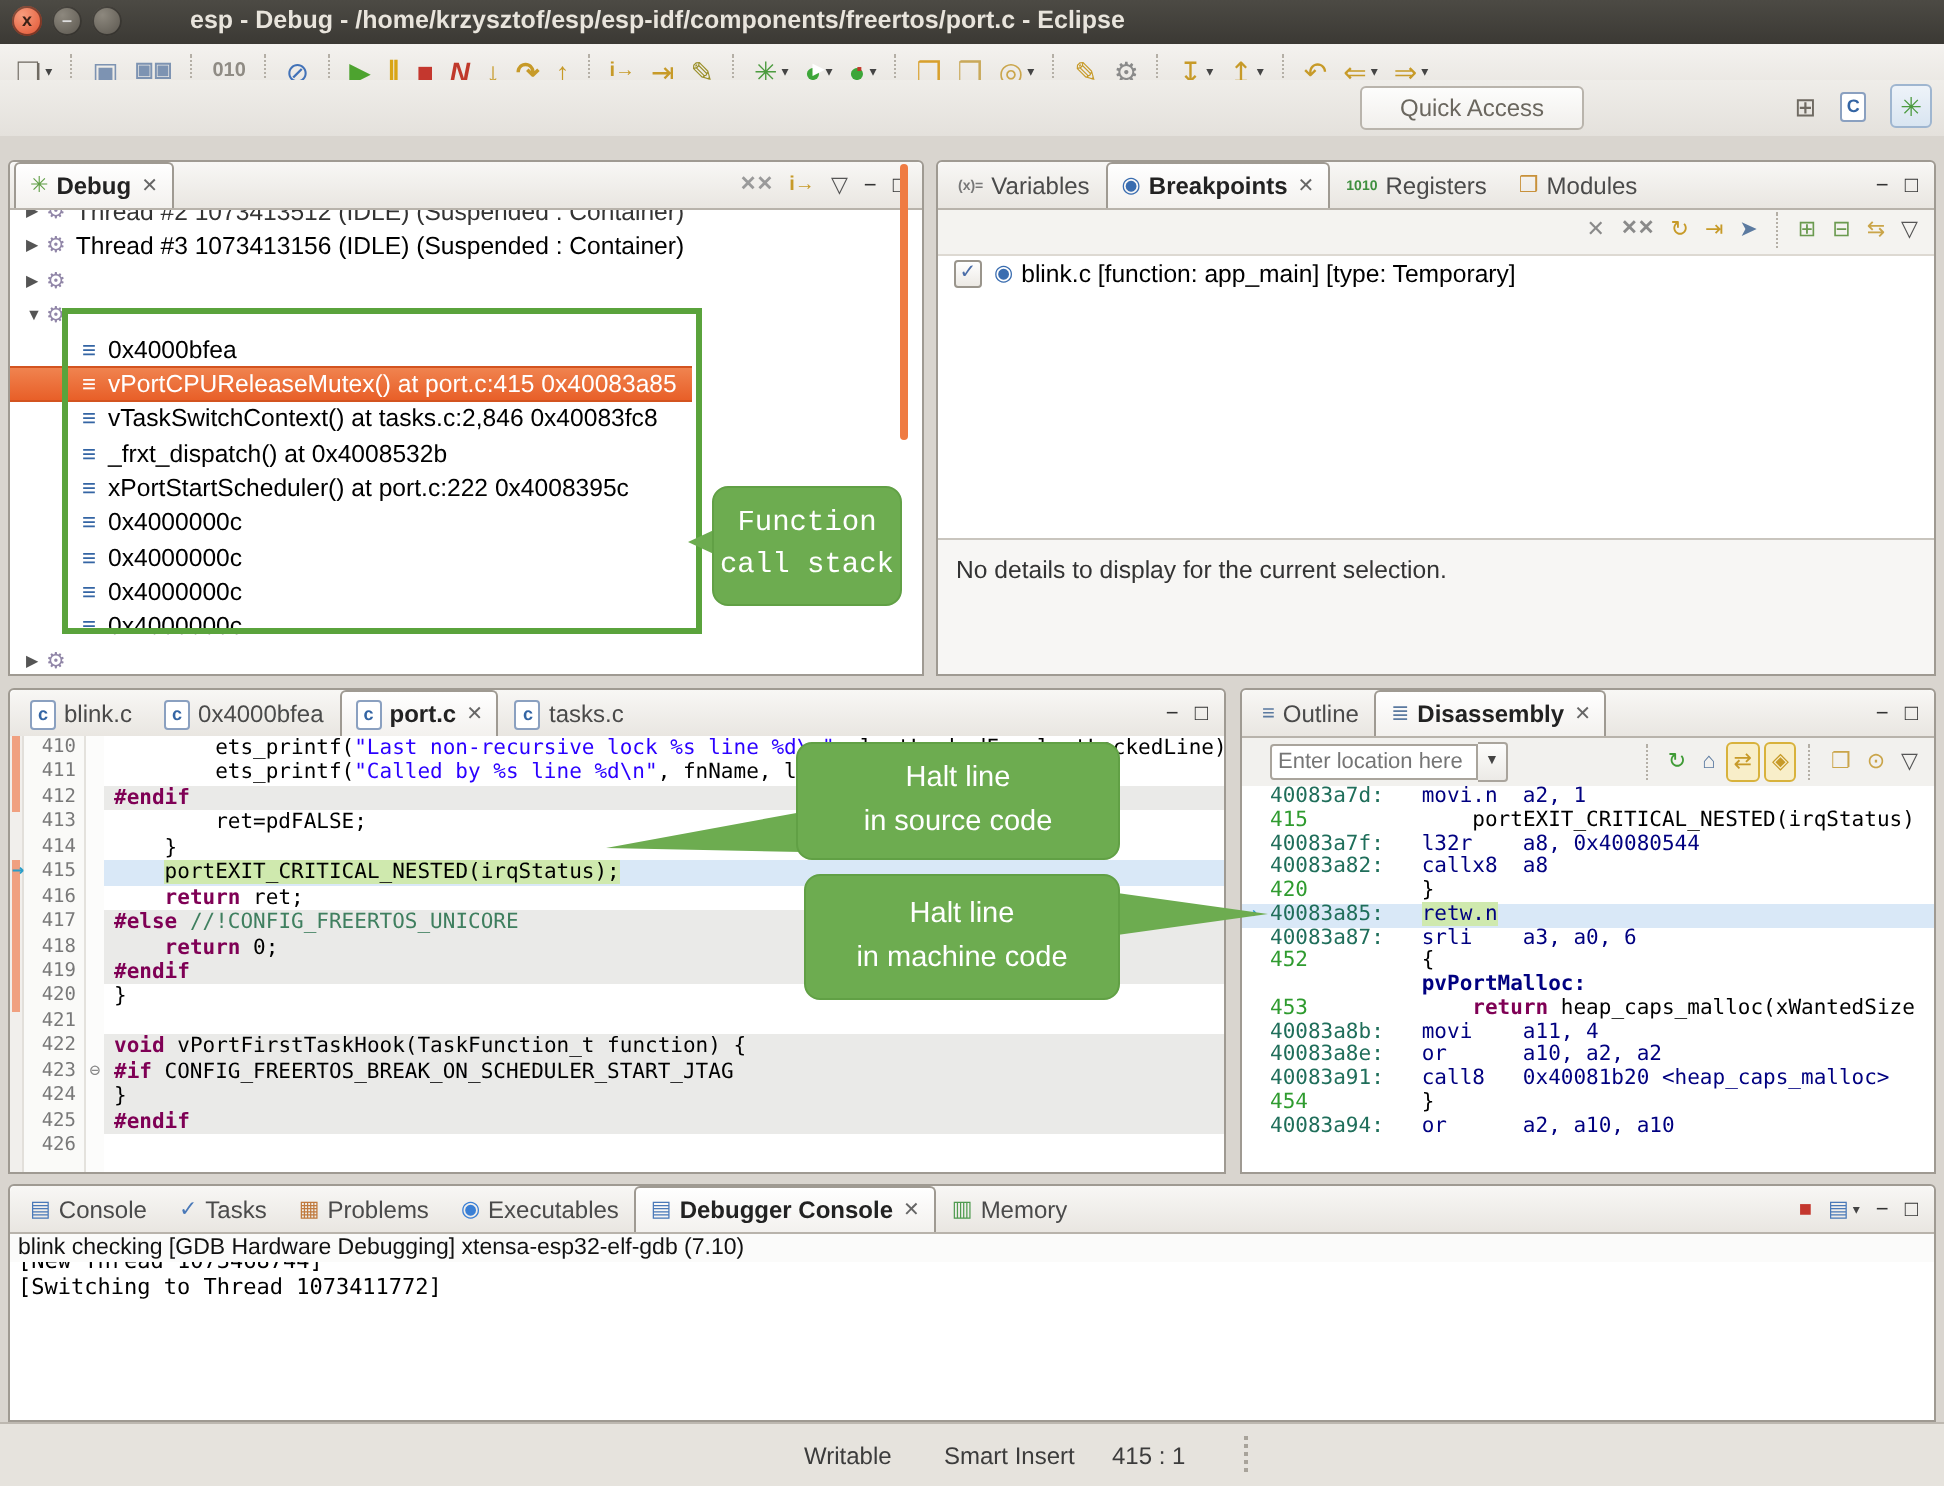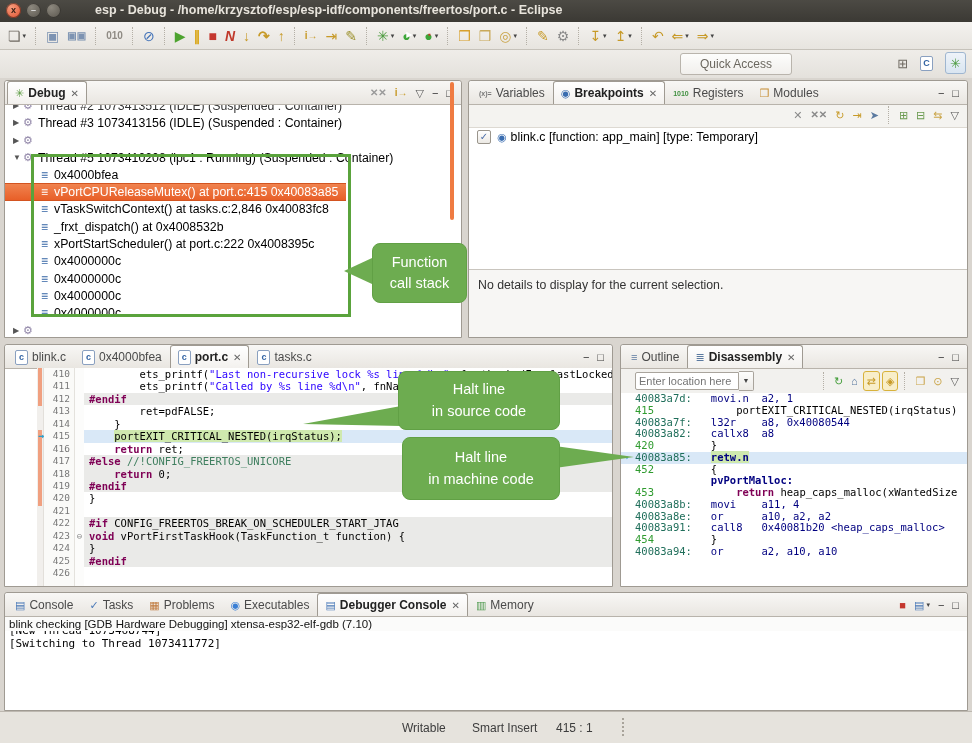--- a/index.html
+++ b/index.html
@@ -21,21 +21,21 @@
     display:flex;align-items:center;padding-left:4px;box-sizing:border-box;}
   .tbi{display:inline-flex;align-items:center;height:22px;padding:0 3px;border-radius:3px;
     position:relative;margin:0 1px;cursor:default;}
   .tbi .g{font-size:14px;line-height:20px;}
   .tbi .g.txt{font-size:10px;font-weight:bold;}
   .tbi .ov{position:absolute;left:7px;top:4px;font-size:8px;line-height:12px;}
   .tbi .dd{font-size:7px;color:#444;margin-left:2px;}
   .tbi.boxed{border:1px solid #d8b23c;background:#f8eec9;}
   .tsep{width:1px;height:18px;border-left:1px dotted #b4afa6;margin:0 5px;}
   
-  #row2{position:absolute;left:0;top:50px;width:972px;height:28px;
+  #row2{position:absolute;left:0;top:40px;width:972px;height:28px;
     background:linear-gradient(#efede9,#e4e1dc);}
   #quick-access{position:absolute;right:180px;top:3px;width:110px;height:20px;border:1px solid #b9b4ac;
     border-radius:3px;background:linear-gradient(#fdfdfc,#f1efec);color:#6b675f;font-size:12px;
     text-align:center;line-height:20px;}
   #persp{position:absolute;right:6px;top:2px;display:flex;align-items:center;}
   .pbtn{display:inline-flex;align-items:center;height:20px;padding:0 4px;margin-left:4px;border-radius:3px;}
   .pbtn.active{border:1px solid #9fb6d0;background:linear-gradient(#eef3f9,#d9e5f1);}
   
   .view{position:absolute;background:#fff;border:1px solid #9f9a92;border-radius:3px 3px 0 0;box-sizing:border-box;}
   .vhead{height:23px;background:linear-gradient(#f8f7f5,#e9e6e1);border-bottom:1px solid #b8b3ab;
@@ -69,21 +69,21 @@
   #bp-view{left:468px;top:80px;width:500px;height:258px;}
   #bp-toolbar{height:22px;background:#f4f3f0;border-bottom:1px solid #ddd9d2;position:relative;}
   #bp-item{display:flex;align-items:center;height:18px;font-size:12.3px;padding-left:8px;}
   .chk{width:12px;height:12px;border:1px solid #9a958c;border-radius:2px;background:linear-gradient(#fff,#ece9e4);
     font-size:10px;line-height:11px;text-align:center;color:#4a6da8;margin-right:6px;}
   #bp-details{position:absolute;left:0;right:0;bottom:0;height:68px;border-top:1px solid #c9c5be;
     background:#f7f6f4;font-size:12.3px;color:#333;padding:8px 0 0 9px;box-sizing:border-box;}
   
   #editor-view{left:4px;top:344px;width:609px;height:243px;}
   #editor-body{position:absolute;left:0;top:23px;right:0;bottom:0;overflow:hidden;background:#fff;
-    font-family:"DejaVu Sans Mono",monospace;font-size:10.5px;margin-left:32px;}
+    font-family:"DejaVu Sans Mono",monospace;font-size:10.5px;}
   #ruler{position:absolute;left:0;top:0;bottom:0;width:6px;background:#f1efec;border-right:1px solid #e2dfda;}
   .rmark{position:absolute;left:1px;width:4px;background:#f0a080;}
   #gutter{position:absolute;left:7px;top:0;bottom:0;width:30px;background:#fafaf8;border-right:1px solid #e4e2dd;}
   #foldcol{position:absolute;left:38px;top:0;bottom:0;width:9px;background:#fcfcfb;}
   #code{position:absolute;left:47px;top:0;right:0;bottom:0;}
   .cline{height:12.45px;line-height:12.45px;white-space:pre;padding-left:5px;}
   .cline.inactive{background:#eaeae8;}
   .cline.current{background:#d9e8f7;}
   .gl{height:12.45px;line-height:12.45px;font-size:9.5px;color:#787878;text-align:right;padding-right:4px;position:relative;}
   .gl .ptr{position:absolute;left:-6px;top:0;color:#2a9ec9;font-weight:bold;font-size:10px;}
@@ -105,21 +105,21 @@
     font-family:"DejaVu Sans Mono",monospace;font-size:10.5px;}
   .drow{height:11.75px;line-height:11.75px;white-space:pre;padding-left:14px;position:relative;}
   .drow.cur{background:#d9e8f7;}
   .drow .dptr{position:absolute;left:2px;top:0;color:#2a9ec9;font-weight:bold;font-size:9px;}
   .d-addr{color:#1f6e5a;}
   .d-ln{color:#2f9b2f;}
   .d-asm{color:#000080;}
   .d-lbl{color:#000080;font-weight:bold;}
   .d-src{color:#000;}
   .d-kw{color:#7f0055;font-weight:bold;}
-  .d-hl{background:#cfe9ae;font-weight:bold;}
+  .d-hl{background:#cfe9ae;}
   
   #console-view{left:4px;top:592px;width:964px;height:119px;}
   #console-info{height:15px;border-bottom:1px solid #d6d2cb;background:#fbfbfa;font-size:11.5px;color:#111;
     padding-left:4px;line-height:15px;white-space:nowrap;}
   #console-body{position:absolute;left:0;top:38px;right:0;bottom:0;overflow:hidden;
     font-family:"DejaVu Sans Mono",monospace;font-size:11px;background:#fff;}
   .kline{height:12.9px;line-height:12.9px;white-space:pre;padding-left:4px;}
   
   #statusbar{position:absolute;left:0;top:711px;width:972px;height:32px;background:#e6e3dd;
     border-top:1px solid #bdb8b0;font-size:12px;color:#3c3c3c;}
@@ -304,21 +304,20 @@
         <span class="ticon" style="color: rgb(145, 134, 168);">⚙</span>
         <span>Thread #3 1073413156 (IDLE) (Suspended : Container)</span>
       </div>
       <div class="trow">
         <span class="arr">▶</span>
         <span class="ticon" style="color: rgb(145, 134, 168);">⚙</span>
       </div>
       <div class="trow">
         <span class="arr">▼</span>
         <span class="ticon" style="color: rgb(145, 134, 168);">⚙</span>
-        <span>Thread #5 1073410208 (ipc1 : Running) (Suspended : Container)</span>
       </div>
       <div class="trow frame">
         <span class="ficon">≡</span>
         <span>0x4000bfea</span>
       </div>
       <div class="trow frame sel">
         <span class="ficon">≡</span>
         <span>vPortCPUReleaseMutex() at port.c:415 0x40083a85</span>
       </div>
       <div class="trow frame">
@@ -506,22 +505,22 @@
         <div class="cline inactive"><span class="seg-k">#endif</span></div>
         <div class="cline"><span class="seg-p">        ret=pdFALSE;</span></div>
         <div class="cline"><span class="seg-p">    }</span></div>
         <div class="cline current"><span class="seg-p">    </span><span class="seg-hl">portEXIT_CRITICAL_NESTED(irqStatus);</span></div>
         <div class="cline"><span class="seg-p">    </span><span class="seg-k">return</span><span class="seg-p"> ret;</span></div>
         <div class="cline inactive"><span class="seg-k">#else</span><span class="seg-p"> </span><span class="seg-c">//!CONFIG_FREERTOS_UNICORE</span></div>
         <div class="cline inactive"><span class="seg-p">    </span><span class="seg-k">return</span><span class="seg-p"> 0;</span></div>
         <div class="cline inactive"><span class="seg-k">#endif</span></div>
         <div class="cline"><span class="seg-p">}</span></div>
         <div class="cline"></div>
+        <div class="cline inactive"><span class="seg-k">void</span><span class="seg-p"> vPortFirstTaskHook(TaskFunction_t function) {</span></div>
         <div class="cline inactive"><span class="seg-k">#if</span><span class="seg-p"> CONFIG_FREERTOS_BREAK_ON_SCHEDULER_START_JTAG</span></div>
-        <div class="cline inactive"><span class="seg-k">void</span><span class="seg-p"> vPortFirstTaskHook(TaskFunction_t function) {</span></div>
         <div class="cline inactive"><span class="seg-p">}</span></div>
         <div class="cline inactive"><span class="seg-k">#endif</span></div>
       </div>
   </div>
 </div>
 
 <div class="view" id="disasm-view">
   <div class="vhead">
     <div style="display:flex;align-items:flex-end;height:23px;padding-left:2px;">
         <div class="tab">
@@ -572,20 +571,21 @@
         </span>
       </div>
   </div>
   <div id="disasm-body">
       <div class="drow"><span class="d-addr">40083a7d:   </span><span class="d-asm">movi.n  a2, 1</span></div>
       <div class="drow"><span class="d-ln">415           </span><span class="d-src">  portEXIT_CRITICAL_NESTED(irqStatus)</span></div>
       <div class="drow"><span class="d-addr">40083a7f:   </span><span class="d-asm">l32r    a8, 0x40080544</span></div>
       <div class="drow"><span class="d-addr">40083a82:   </span><span class="d-asm">callx8  a8</span></div>
       <div class="drow"><span class="d-ln">420         </span><span class="d-src">}</span></div>
       <div class="drow cur"><span class="dptr">→</span><span class="d-addr">40083a85:   </span><span class="d-asm d-hl">retw.n</span></div>
+      <div class="drow"><span class="d-addr">40083a87:   </span><span class="d-asm">srli    a3, a0, 6</span></div>
       <div class="drow"><span class="d-ln">452         </span><span class="d-src">{</span></div>
       <div class="drow"><span class="d-src">            </span><span class="d-lbl">pvPortMalloc:</span></div>
       <div class="drow"><span class="d-ln">453           </span><span class="d-kw">  return</span><span class="d-src"> heap_caps_malloc(xWantedSize</span></div>
       <div class="drow"><span class="d-addr">40083a8b:   </span><span class="d-asm">movi    a11, 4</span></div>
       <div class="drow"><span class="d-addr">40083a8e:   </span><span class="d-asm">or      a10, a2, a2</span></div>
       <div class="drow"><span class="d-addr">40083a91:   </span><span class="d-asm">call8   0x40081b20 &lt;heap_caps_malloc&gt;</span></div>
       <div class="drow"><span class="d-ln">454         </span><span class="d-src">}</span></div>
       <div class="drow"><span class="d-addr">40083a94:   </span><span class="d-asm">or      a2, a10, a10</span></div>
     </div>
 </div>
@@ -649,21 +649,21 @@
   <span class="sitem" style="left:556px;">415 : 1</span>
   <span id="status-handle"></span>
 </div>
 
 <div id="green-rect"></div>
 <svg id="tails">
   <polygon points="372,258 372,284 344,271" fill="#6dac50"></polygon>
   <polygon points="401,406 401,426 303,424" fill="#6dac50"></polygon>
   <polygon points="555,446 555,468 634,457" fill="#6dac50"></polygon>
 </svg>
-<div class="callout" style="left:372px;top:243px;width:93px;height:58px;">
+<div class="callout" style="left:356px;top:243px;width:93px;height:58px;font-family:Liberation Mono, monospace;">
   <div>Function</div>
   <div>call stack</div>
 </div>
 <div class="callout" style="left:398px;top:371px;width:160px;height:57px;">
   <div>Halt line</div>
   <div>in source code</div>
 </div>
 <div class="callout" style="left:402px;top:437px;width:156px;height:61px;">
   <div>Halt line</div>
   <div>in machine code</div>

